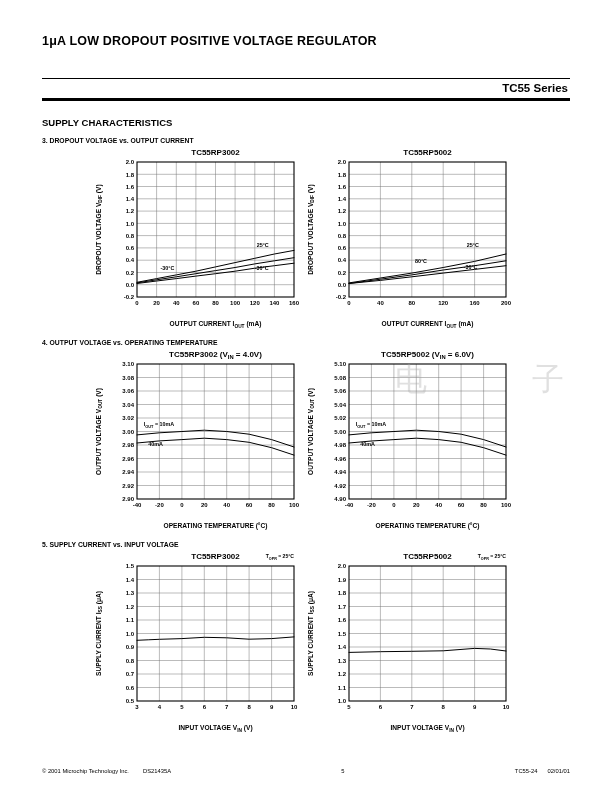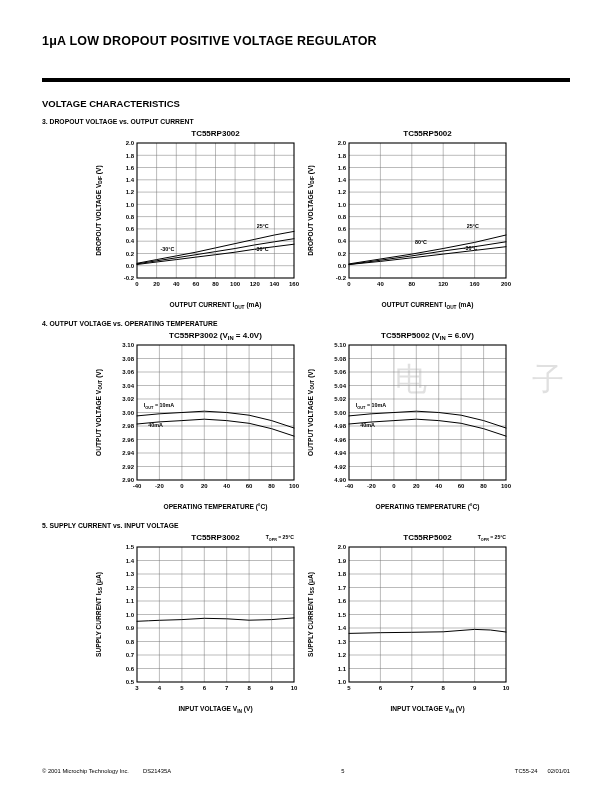--- a/index.html
+++ b/index.html
@@ -32,24 +32,25 @@
 </style>
 </head>
 <body>
 
 <div class="page">
 
   <h1 class="doc-title">1μA LOW DROPOUT POSITIVE VOLTAGE REGULATOR</h1>
 
   <div class="series-banner">
     <div class="rule thin"></div>
+    <div class="series-name">TC55 Series</div>
     <div class="rule thick"></div>
   </div>
 
-  <h2 class="section-title">VOLTAGE CHARACTERISTICS</h2>
+  <h2 class="section-title">SUPPLY CHARACTERISTICS</h2>
 
   <div class="figure-heading">3. DROPOUT VOLTAGE vs. OUTPUT CURRENT</div>
   <div class="chart-row">
     <div class="chart"><svg width="212" height="184" viewBox="0 0 212 184" xmlns="http://www.w3.org/2000/svg" font-family="Liberation Sans, sans-serif" fill="#000">
           <text x="124.5" y="9" text-anchor="middle" font-size="8" font-weight="bold"><tspan dy="0">TC55RP3002</tspan></text>
           <line x1="65.6" y1="16" x2="65.6" y2="151" stroke="#777" stroke-width="0.5"></line>
           <line x1="85.3" y1="16" x2="85.3" y2="151" stroke="#777" stroke-width="0.5"></line>
           <line x1="104.9" y1="16" x2="104.9" y2="151" stroke="#777" stroke-width="0.5"></line>
           <line x1="124.5" y1="16" x2="124.5" y2="151" stroke="#777" stroke-width="0.5"></line>
           <line x1="144.1" y1="16" x2="144.1" y2="151" stroke="#777" stroke-width="0.5"></line>

